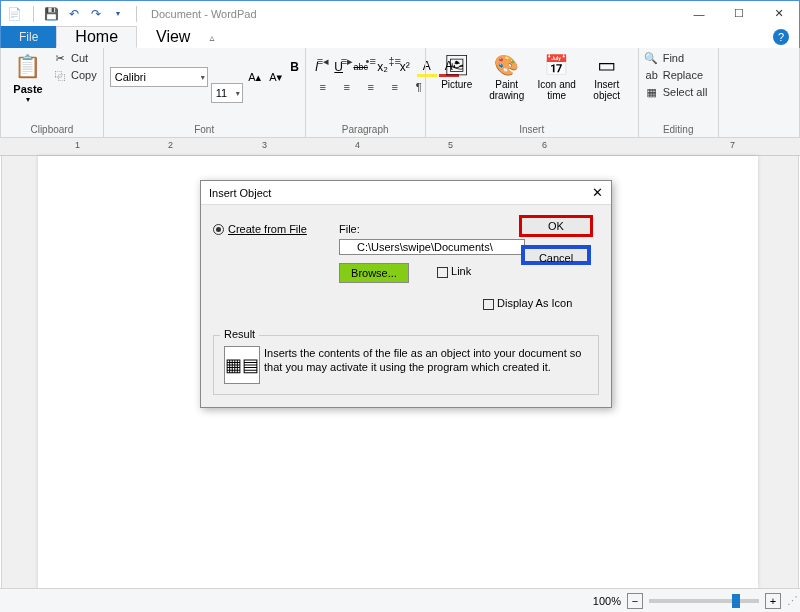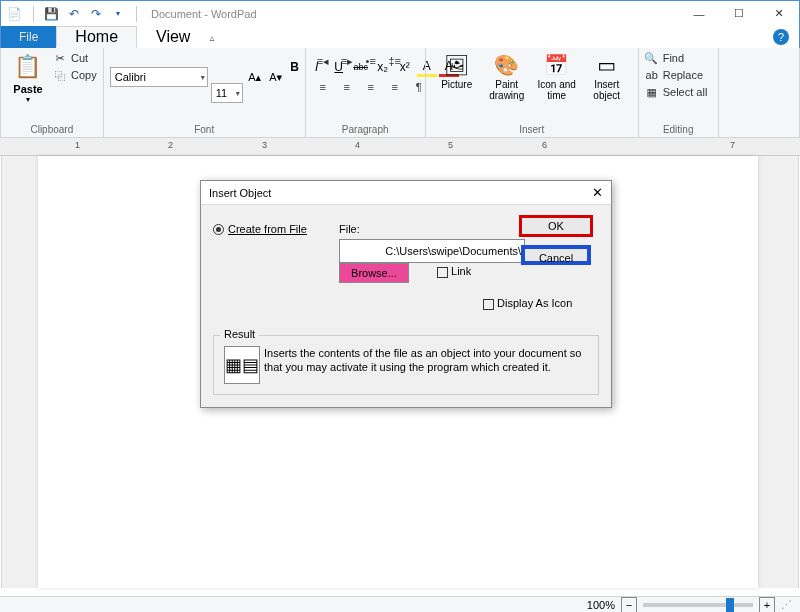--- a/index.html
+++ b/index.html
@@ -55,37 +55,37 @@
 .edit-group { width: 80px; }
 .edit-group .mini-col { margin-left: 0; }
 
 
 .ruler { height: 18px; background: #efefef; border-bottom: 1px solid #ccc; position: relative; font-size: 9px; color: #555; }
 .ruler .tick { position: absolute; top: 2px; }
 .doc-area { position: absolute; top: 156px; left: 1px; right: 1px; bottom: 24px; background: #f0f0f0; border-left: 1px solid #d4d4d4; border-right: 1px solid #d4d4d4; }
 .paper { position: absolute; left: 36px; top: 0; width: 720px; height: 100%; background: #fff; box-shadow: 0 0 4px rgba(0,0,0,0.15); }
 
 
-.statusbar { position: absolute; bottom: 0; left: 0; right: 0; height: 16px; background: #f5f6f7; border-top: 1px solid #d4d4d4; display: flex; align-items: center; justify-content: flex-end; padding: 0 8px; gap: 6px; font-size: 11px; }
+.statusbar { position: absolute; bottom: 0; left: 0; right: 0; height: 24px; background: #f5f6f7; border-top: 1px solid #d4d4d4; display: flex; align-items: center; justify-content: flex-end; padding: 0 2px; gap: 6px; font-size: 11px; }
 .zoom-btn { width: 16px; height: 16px; border: 1px solid #888; display: flex; align-items: center; justify-content: center; font-size: 11px; }
 .slider { width: 110px; height: 4px; background: #ccc; position: relative; }
 .slider .thumb { position: absolute; width: 8px; height: 14px; background: #1979ca; top: -5px; left: 75%; }
 
 
 .dialog { position: absolute; left: 200px; top: 180px; width: 412px; background: #f0f0f0; border: 1px solid #888; box-shadow: 2px 2px 8px rgba(0,0,0,0.3); font-size: 11px; }
 .dlg-title { height: 24px; display: flex; align-items: center; padding: 0 8px; background: #fff; border-bottom: 1px solid #ddd; }
 .dlg-title .x { margin-left: auto; font-size: 13px; }
 .dlg-body { padding: 14px 12px 12px; position: relative; }
 .radio-row { display: flex; align-items: center; gap: 4px; margin: 4px 0; }
 .radio { width: 11px; height: 11px; border: 1px solid #333; border-radius: 50%; display: inline-flex; align-items: center; justify-content: center; }
 .radio.sel::after { content: ""; width: 5px; height: 5px; background: #333; border-radius: 50%; }
 .underline { text-decoration: underline; }
 .file-label { position: absolute; left: 138px; top: 18px; }
-.file-input { position: absolute; left: 138px; top: 34px; width: 186px; height: 24px; border: 1px solid #888; background: #fff; padding: 0 3px; display: flex; align-items: center; justify-content: flex-end; }
-.browse-btn { position: absolute; left: 138px; top: 58px; width: 70px; height: 20px; border: 1px solid #888; background: #ec4899; text-align: center; line-height: 18px; }
+.file-input { position: absolute; left: 138px; top: 34px; width: 186px; height: 16px; border: 1px solid #888; background: #fff; padding: 0 17px; display: flex; align-items: center; }
+.browse-btn { position: absolute; left: 138px; top: 58px; width: 70px; height: 20px; border: 1px solid #888; background: #84cc16; text-align: center; line-height: 18px; }
 .chk { width: 11px; height: 11px; border: 1px solid #333; display: inline-block; vertical-align: middle; }
 .link-row { position: absolute; left: 236px; top: 60px; }
 .display-row { position: absolute; left: 282px; top: 92px; }
 .ok-btn { position: absolute; right: 18px; top: 10px; width: 74px; height: 22px; border: 3px solid #d40000; background: #e9e9e9; text-align: center; line-height: 16px; }
 .cancel-btn { position: absolute; right: 20px; top: 40px; width: 70px; height: 20px; border: 4px solid #1d4ed8; background: #e9e9e9; text-align: center; line-height: 18px; }
 .result-box { margin-top: 100px; border: 1px solid #ccc; padding: 10px; display: flex; gap: 4px; position: relative; }
 .result-label { position: absolute; top: -8px; left: 6px; background: #f0f0f0; padding: 0 4px; }
 .result-icon { width: 38px; height: 38px; border: 1px solid #888; background: #fff; display: flex; align-items: center; justify-content: center; font-size: 18px; }
 .result-text { font-size: 11px; line-height: 1.3; }
 </style>

